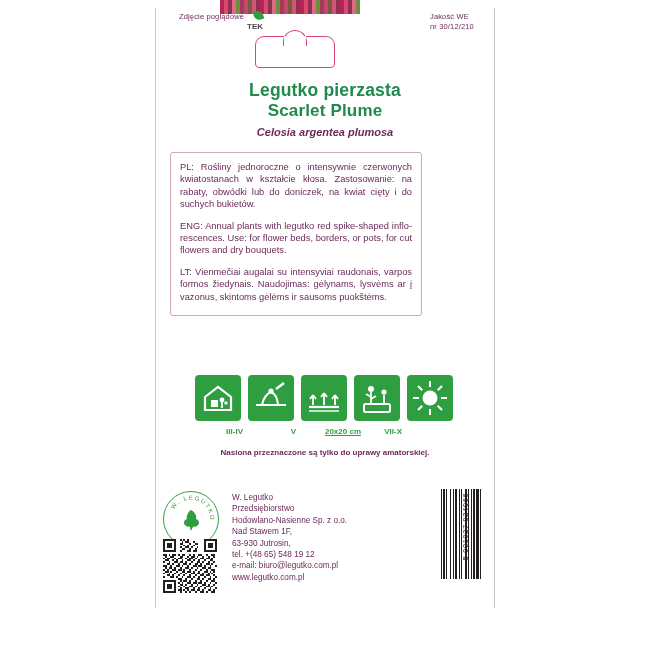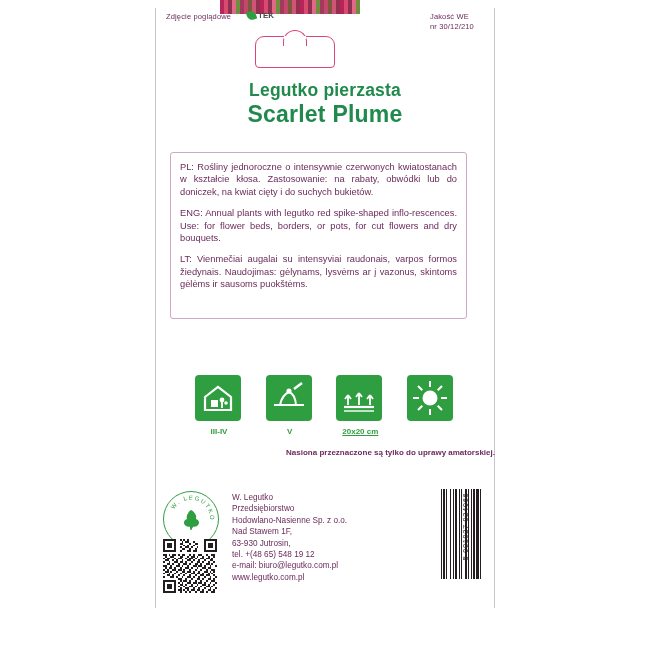--- a/index.html
+++ b/index.html
@@ -54,34 +54,35 @@
   }
 
   
   .meta {
     position: absolute;
     font-size: 7.5px;
     line-height: 10px;
     color: #6b2a5a;
     letter-spacing: 0.02em;
   }
-  .meta-left   { left: 166px; top: 12px; }
+  .meta-left   { left: 179px; top: 12px; }
   .meta-left2  { left: 163px; top: 24px; }
   .meta-right  { left: 430px; top: 12px; text-align: left; }
 
   .tek {
     position: absolute;
     left: 247px;
     top: 11px;
     font-size: 8px;
     font-weight: bold;
     color: #4a4a4a;
     display: flex;
-    align-items: center;
+    align-items: flex-end;
     gap: 2px;
+    flex-direction: column;
   }
   .tek .leaf {
     display: inline-block;
     width: 9px; height: 9px;
     background: #2f9e41;
     border-radius: 0 60% 0 60%;
     transform: rotate(-20deg);
   }
 
   
@@ -121,42 +122,42 @@
   
   .title {
     position: absolute;
     left: 155px;
     width: 340px;
     text-align: center;
     color: #1f8a4c;
     font-weight: bold;
   }
   .title-1 { top: 80px;  font-size: 17.5px; letter-spacing: 0.01em; }
-  .title-2 { top: 101px; font-size: 23px; letter-spacing: 0.01em; }
+  .title-2 { top: 101px; font-size: 17px; letter-spacing: 0.01em; }
   .title-latin {
     position: absolute;
     left: 155px; width: 340px;
     top: 126px;
     text-align: center;
     color: #6b2a5a;
     font-size: 11px;
     font-style: italic;
     font-weight: bold;
   }
 
   
   .desc-box {
     position: absolute;
     left: 170px;
     top: 152px;
-    width: 297px;
+    width: 252px;
     border: 1px solid #cfa8c4;
     border-radius: 3px;
     box-sizing: border-box;
-    padding: 8px 9px 15px 9px;
+    padding: 8px 9px 0 9px;
   }
   .desc-p {
     font-size: 9.3px;
     line-height: 12.4px;
     color: #6b2a5a;
     text-align: justify;
     margin: 0 0 9px 0;
     hyphens: manual;
   }
   .desc-p:last-child { margin-bottom: 12px; }
@@ -166,21 +167,21 @@
     position: absolute;
     left: 195px;
     top: 375px;
     width: 260px;
     display: flex;
     justify-content: space-between;
     align-items: flex-start;
   }
   .icon-cell {
     width: 48px;
-    text-align: center;
+    text-align: right;
   }
   .icon-box {
     width: 46px;
     height: 46px;
     background: #2f9e41;
     border-radius: 4px;
     position: relative;
   }
   .icon-cap {
     margin-top: 6px;
@@ -188,21 +189,21 @@
     font-weight: bold;
     color: #2f9e41;
     white-space: nowrap;
   }
   .icon-cap.wide { margin-left: -12px; margin-right: -12px; text-decoration: underline; }
 
   .amateur {
     position: absolute;
     left: 155px; width: 340px;
     top: 448px;
-    text-align: right;
+    text-align: center;
     font-size: 8px;
     font-weight: bold;
     color: #6b2a5a;
   }
 
   
   .logo {
     position: absolute;
     left: 163px;
     top: 491px;
@@ -326,20 +327,21 @@
 
   <div class="meta meta-right">
     <div>Jakość WE</div>
     <div>nr 30/12/210</div>
   </div>
 
   <div class="hanger"></div>
 
   <div class="title title-1">Legutko pierzasta</div>
   <div class="title title-2">Scarlet Plume</div>
+  <div class="title-latin">Celosia argentea plumosa</div>
 
   <div class="desc-box">
     <p class="desc-p">PL: Rośliny jednoroczne o intensywnie czerwonych kwiatostanach w kształcie kłosa. Zastosowanie: na rabaty, obwódki lub do doniczek, na kwiat cięty i do suchych bukietów.</p>
     <p class="desc-p">ENG: Annual plants with legutko red spike-shaped inflo-rescences. Use: for flower beds, borders, or pots, for cut flowers and dry bouquets.</p>
     <p class="desc-p">LT: Vienmečiai augalai su intensyviai raudonais, varpos formos žiedynais. Naudojimas: gėlynams, lysvėms ar į vazonus, skintoms gėlėms ir sausoms puokštėms.</p>
   </div>
 
   <div class="icons">
 
     <div class="icon-cell">
@@ -374,20 +376,33 @@
           <path d="M12 30 v-10 M12 20 l-3 4 M12 20 l3 4" stroke="#fff" stroke-width="1.8" fill="none"></path>
           <path d="M23 30 v-12 M23 18 l-3 4 M23 18 l3 4" stroke="#fff" stroke-width="1.8" fill="none"></path>
           <path d="M34 30 v-10 M34 20 l-3 4 M34 20 l3 4" stroke="#fff" stroke-width="1.8" fill="none"></path>
           <path d="M8 32 L38 32" stroke="#fff" stroke-width="2.2"></path>
           <path d="M8 36 L38 36" stroke="#fff" stroke-width="1.4"></path>
         </svg>
       </div>
       <div class="icon-cap wide">20x20 cm</div>
     </div>
 
+    <div class="icon-cell">
+      <div class="icon-box">
+        <svg viewBox="0 0 46 46" width="46" height="46" aria-hidden="true">
+          <circle cx="17" cy="14" r="3" fill="#fff"></circle>
+          <path d="M17 17 v12" stroke="#fff" stroke-width="1.8"></path>
+          <path d="M17 22 l-5 -3 M17 24 l5 -3" stroke="#fff" stroke-width="1.6"></path>
+          <circle cx="30" cy="17" r="2.6" fill="#fff"></circle>
+          <path d="M30 20 v9" stroke="#fff" stroke-width="1.8"></path>
+          <rect x="10" y="29" width="26" height="8" rx="1.5" fill="none" stroke="#fff" stroke-width="2"></rect>
+        </svg>
+      </div>
+      <div class="icon-cap">VII-X</div>
+    </div>
 
     <div class="icon-cell">
       <div class="icon-box">
         <svg viewBox="0 0 46 46" width="46" height="46" aria-hidden="true">
           <circle cx="23" cy="23" r="7.5" fill="#fff"></circle>
           <g stroke="#fff" stroke-width="2">
             <path d="M23 6 v6"></path>
               <path d="M23 34 v6"></path>
             <path d="M6 23 h6"></path>
               <path d="M34 23 h6"></path>

